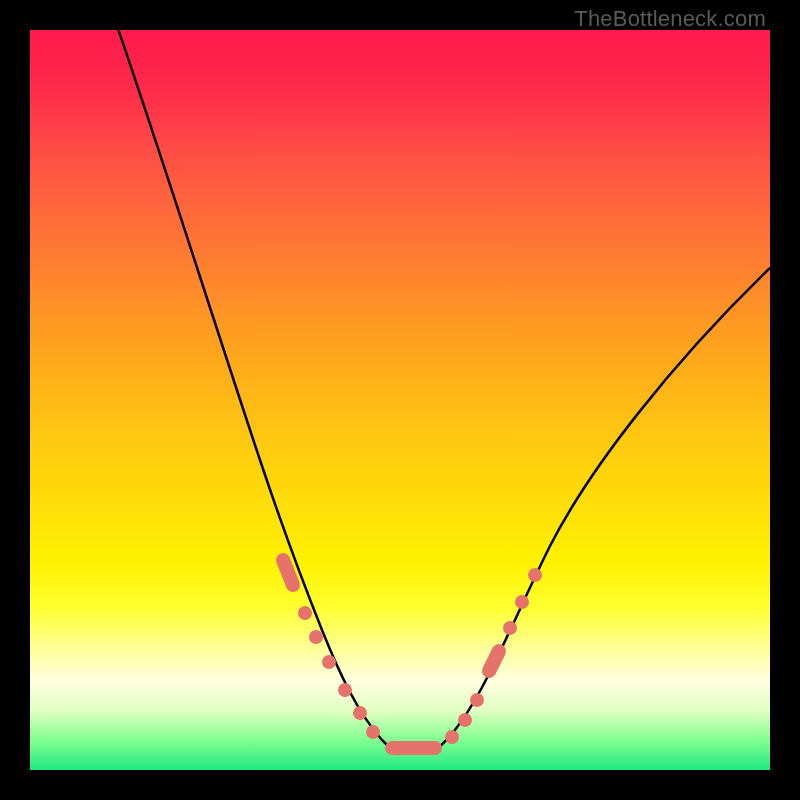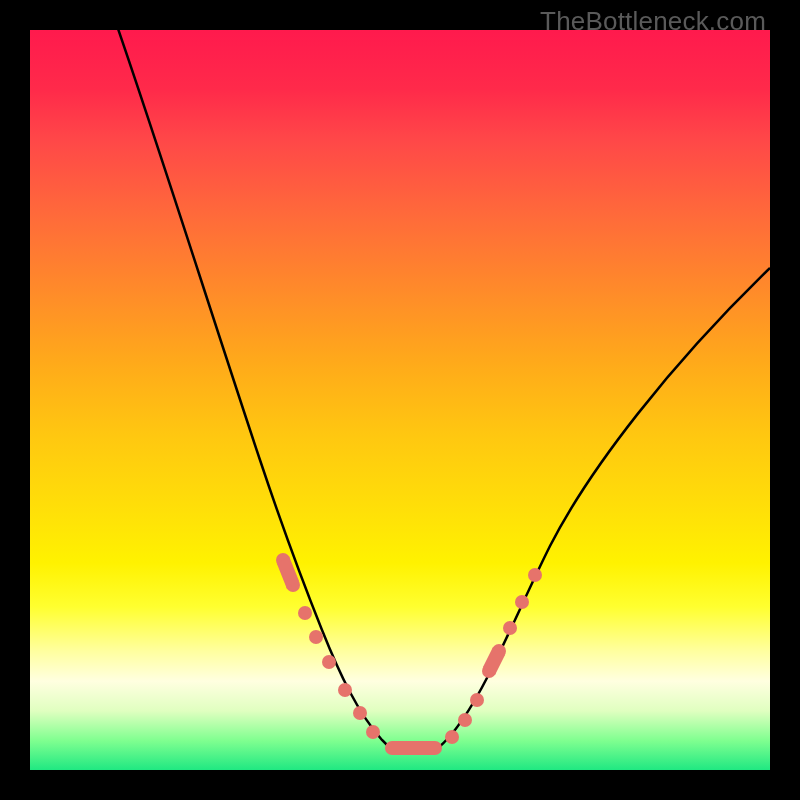--- a/index.html
+++ b/index.html
@@ -40,21 +40,21 @@
       #e0ffc0 92%,
       #80ff90 96%,
       #20e882 100%
     );
   }
   .watermark {
     position: absolute;
     top: 6px;
     right: 34px;
     color: #5a5a5a;
-    font-size: 26px;
+    font-size: 22px;
     font-weight: 500;
     z-index: 20;
     letter-spacing: 0.2px;
   }
   svg.curve {
     position: absolute;
     left: 30px;
     top: 30px;
     width: 740px;
     height: 740px;

